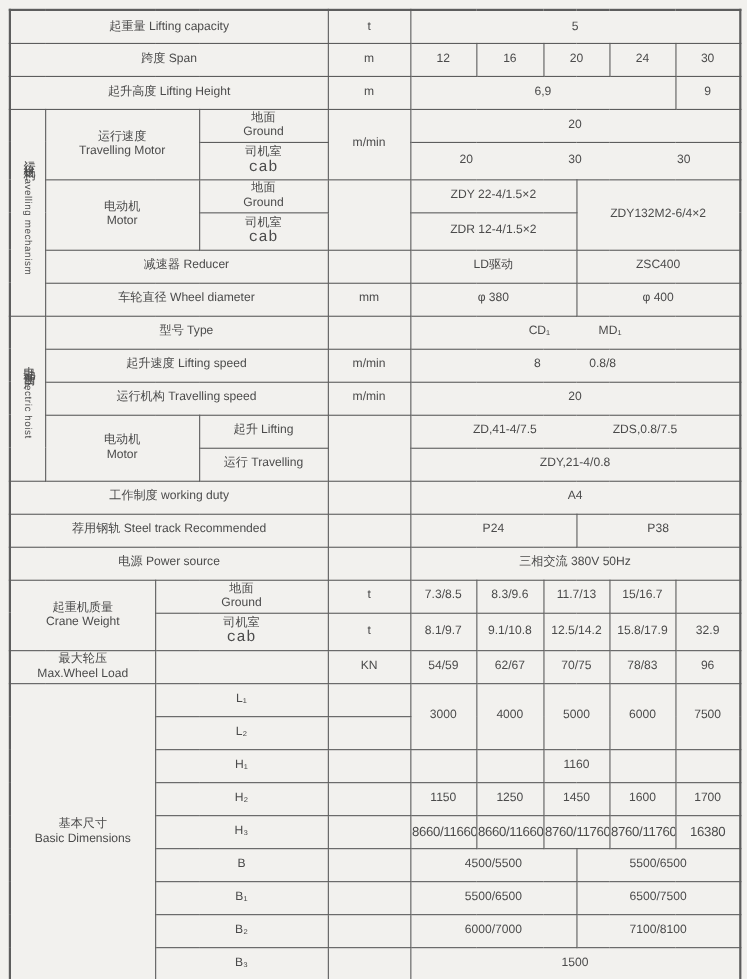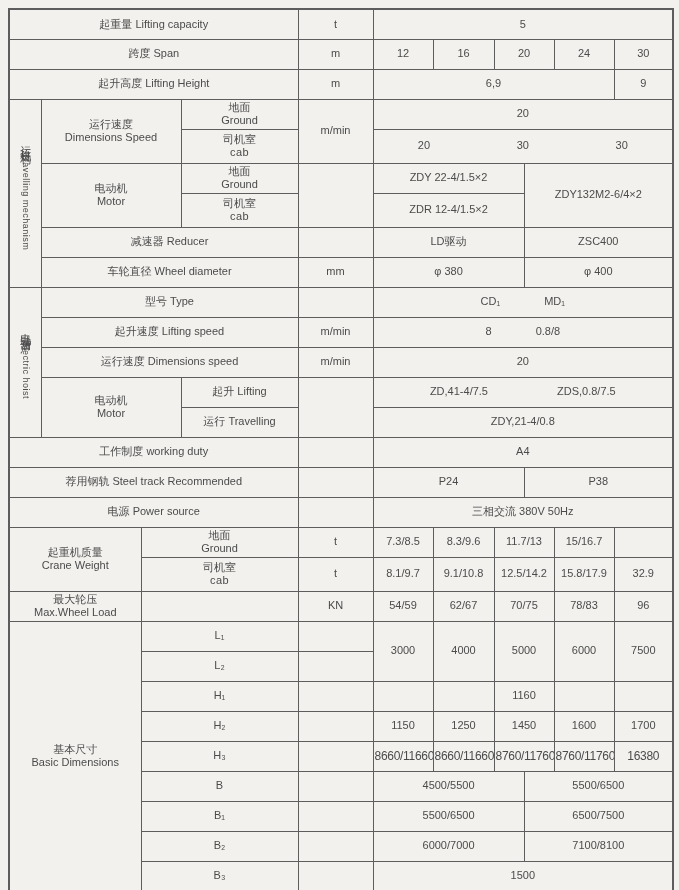--- a/index.html
+++ b/index.html
@@ -16,21 +16,21 @@
   td{
     border:1px solid #5d5d5d;
     font-size:11px;color:#4b4b4b;
     text-align:center;vertical-align:middle;
     padding:0 1px;overflow:hidden;
     line-height:1.2;
   }
   tr{height:30px;}
   tr.rt{height:34px;}
   .two div{line-height:1.15;}
-  .cabword{font-size:11px;letter-spacing:.5px;}
+  .cabword{font-size:14px;letter-spacing:.5px;font-family:Liberation Mono, monospace;}
   .sidebar{padding:4px 0;}
   .sidebar .wrap{display:flex;flex-direction:column;align-items:center;justify-content:center;height:100%;gap:5px;}
   .sidebar .cn{writing-mode:vertical-rl;text-orientation:upright;font-size:11px;letter-spacing:3px;}
   .sidebar .en{writing-mode:vertical-rl;text-orientation:mixed;font-size:9px;letter-spacing:.5px;}
   .pair{display:flex;justify-content:center;align-items:center;gap:44px;}
   .pair.wide{gap:69px;}
   .triple{display:flex;width:100%;}
   .triple span{flex:1;text-align:center;}
   .small{font-size:12px;letter-spacing:-0.3px;}
 </style>
@@ -78,21 +78,21 @@
 
   <tr>
     <td class="sidebar" rowspan="6">
       <div class="wrap">
         <span class="cn">运行机构</span>
         <span class="en">Travelling mechanism</span>
       </div>
     </td>
     <td colspan="2" rowspan="2" class="two">
       <div>运行速度</div>
-      <div>Dimensions Speed</div>
+      <div>Travelling Motor</div>
     </td>
     <td class="two">
       <div>地面</div>
       <div>Ground</div>
     </td>
     <td rowspan="2">m/min</td>
     <td colspan="6">20</td>
   </tr>
 
   <tr class="rt">
@@ -167,21 +167,21 @@
     <td>m/min</td>
     <td colspan="6">
       <div class="pair">
         <span>8</span>
         <span>0.8/8</span>
       </div>
     </td>
   </tr>
 
   <tr>
-    <td colspan="3">运行速度 Dimensions speed</td>
+    <td colspan="3">运行机构 Travelling speed</td>
     <td>m/min</td>
     <td colspan="6">20</td>
   </tr>
 
   <tr>
     <td colspan="2" rowspan="2" class="two">
       <div>电动机</div>
       <div>Motor</div>
     </td>
     <td>起升 Lifting</td>

